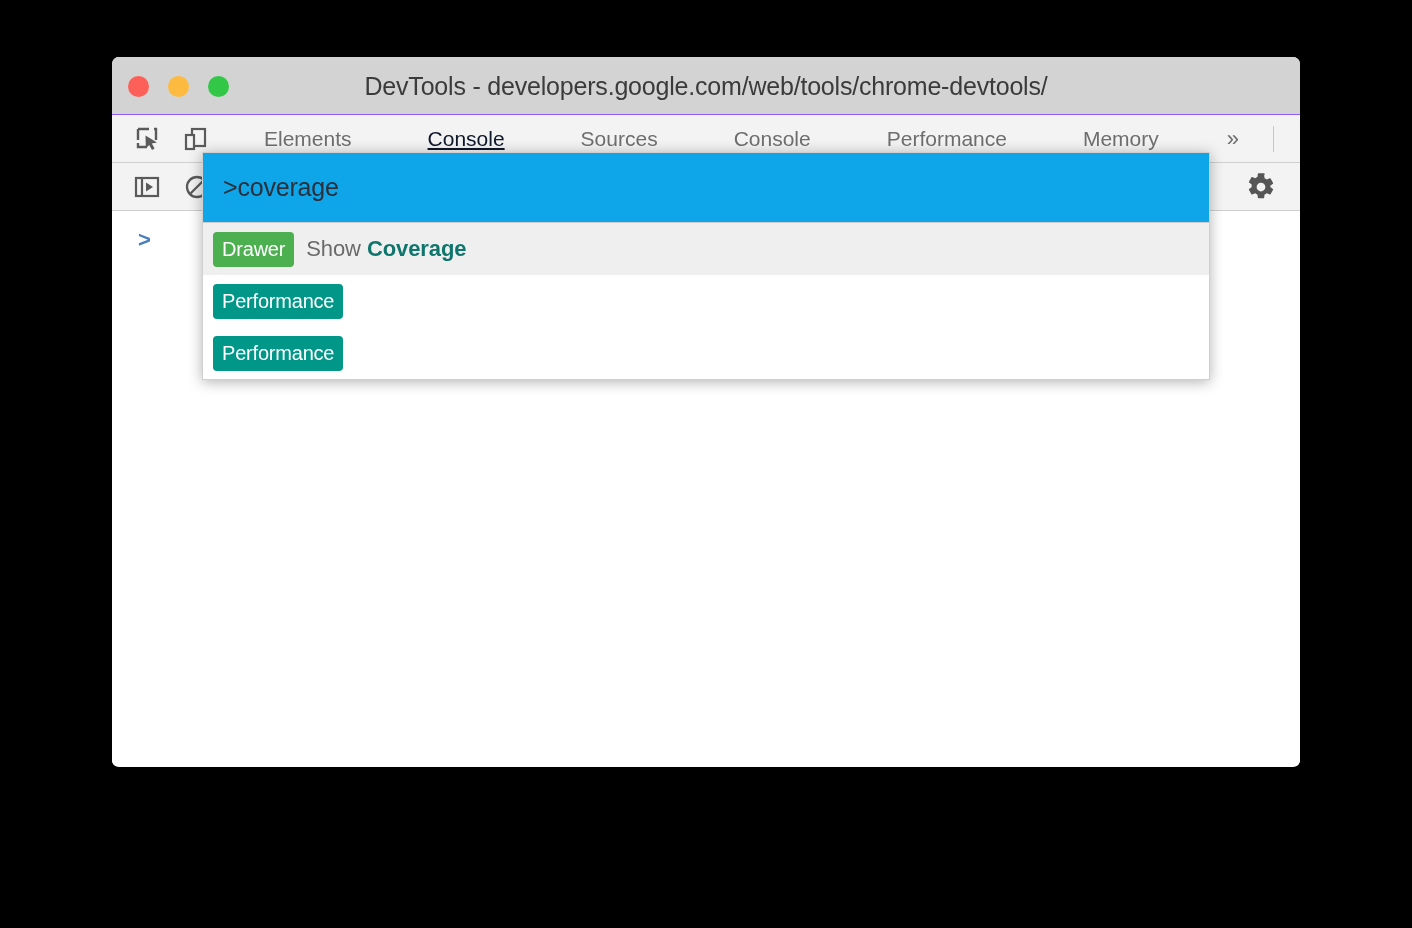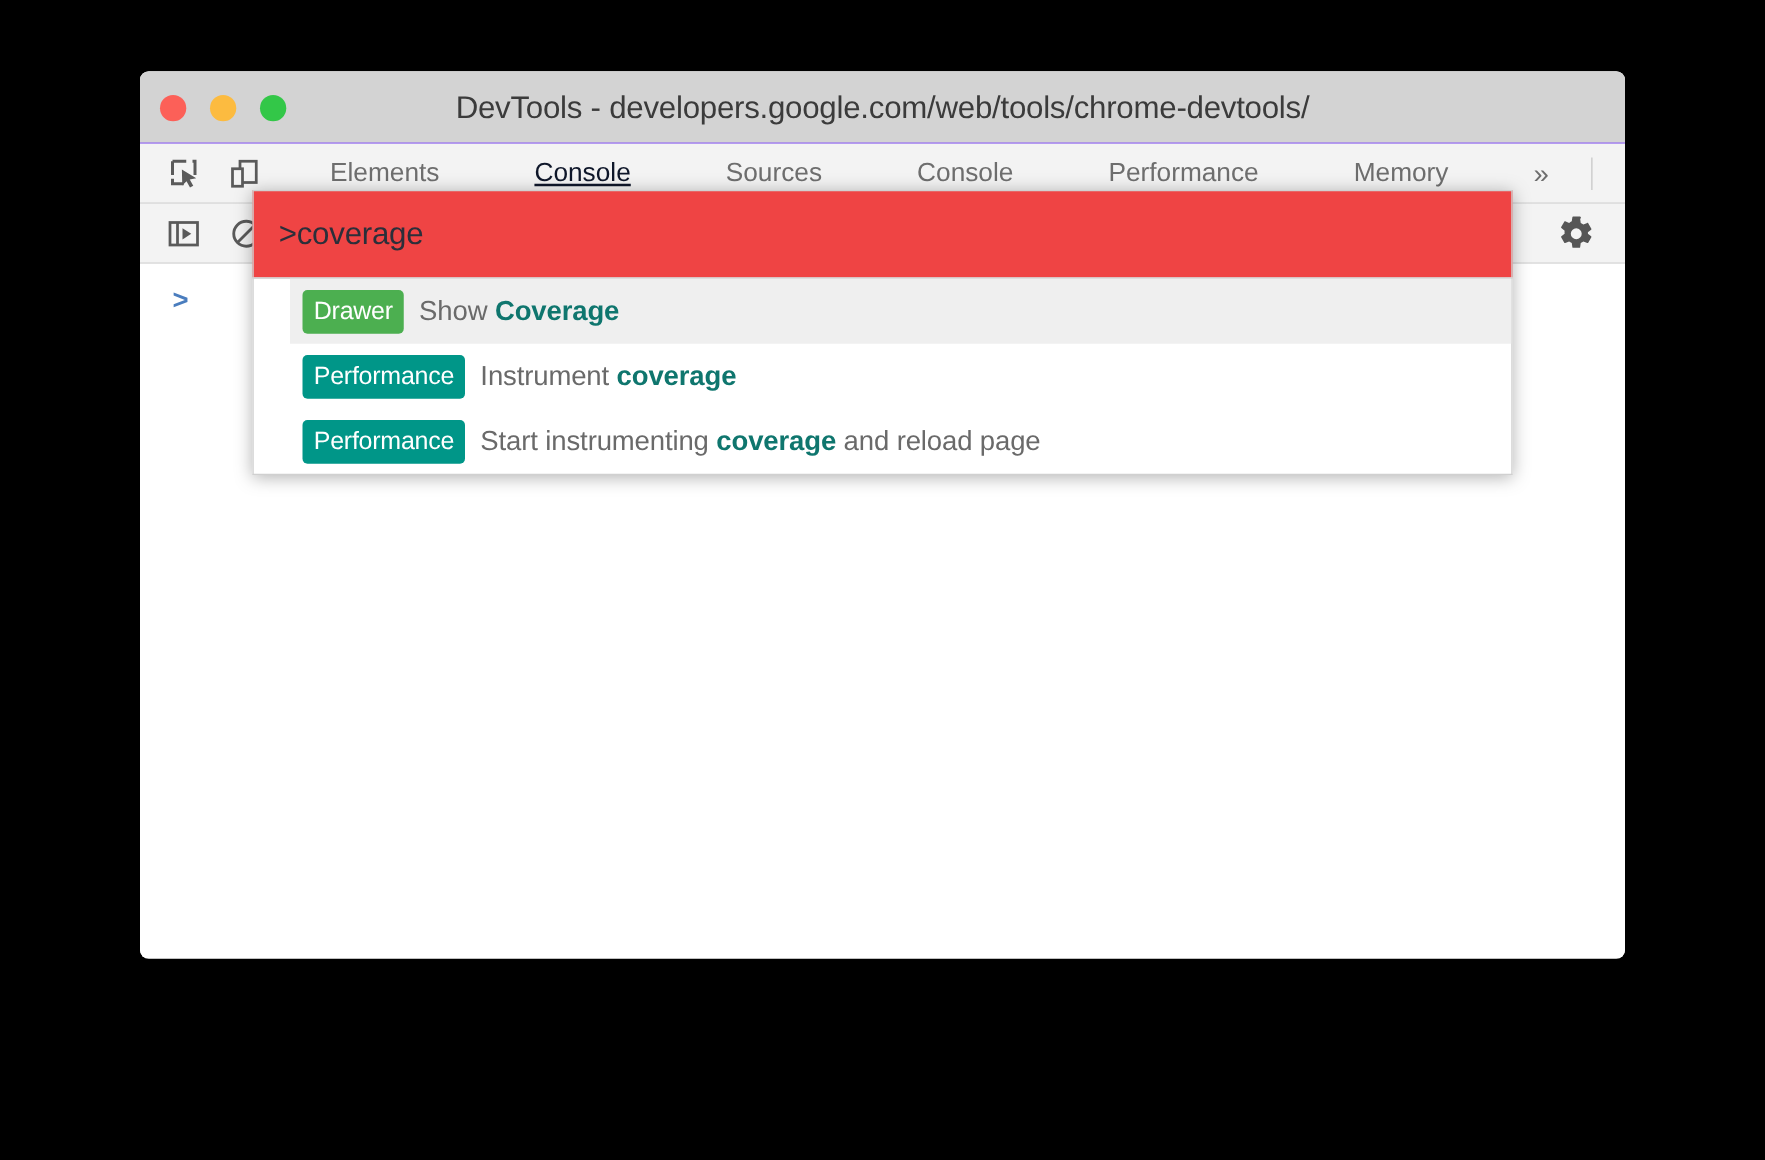--- a/index.html
+++ b/index.html
@@ -183,21 +183,21 @@
   
   #command-palette {
     position: absolute;
     left: 90px;
     top: 95px;
     width: 1008px;
     z-index: 50;
     filter: drop-shadow(0 2px 7px rgba(0,0,0,0.30));
   }
   #cp-input-wrap {
-    background: #ef4444;
+    background: #0ea5e9;
     border: 1px solid #d0d0d0;
     border-bottom: none;
     height: 70px;
     display: flex;
     align-items: center;
     padding: 0 20px;
   }
   #cp-input {
     border: none;
     outline: none;
@@ -212,21 +212,20 @@
     background: #ffffff;
     border: 1px solid #d0d0d0;
     border-top: 1px solid #cccccc;
   }
   .cp-row {
     height: 52px;
     display: flex;
     align-items: center;
     padding: 0 0 0 10px;
     gap: 12px;
-    margin-left: 29px;
   }
   .cp-row.selected { background: #efefef; }
   .cp-badge {
     display: inline-block;
     color: #ffffff;
     font-size: 20px;
     line-height: 1;
     padding: 7px 9px 8px 9px;
     border-radius: 4px;
     white-space: nowrap;
@@ -337,28 +336,22 @@
 
       <div class="cp-row selected">
         <span class="cp-badge" style="background: rgb(76, 175, 80);">Drawer</span>
         <span class="cp-text">
           <span>Show </span><b>Coverage</b><span></span>
         </span>
       </div>
 
       <div class="cp-row">
         <span class="cp-badge" style="background: rgb(0, 150, 136);">Performance</span>
-        <span class="cp-text">
-          <span>Instrument </span><b>coverage</b><span></span>
-        </span>
       </div>
 
       <div class="cp-row">
         <span class="cp-badge" style="background: rgb(0, 150, 136);">Performance</span>
-        <span class="cp-text">
-          <span>Start instrumenting </span><b>coverage</b><span> and reload page</span>
-        </span>
       </div>
 
     </div>
   </div>
 
 </div>
 
 </body></html>

